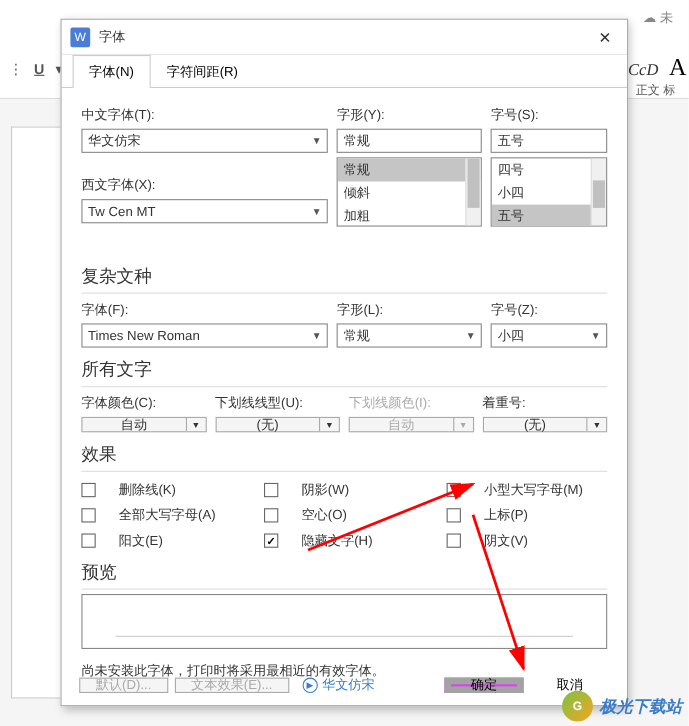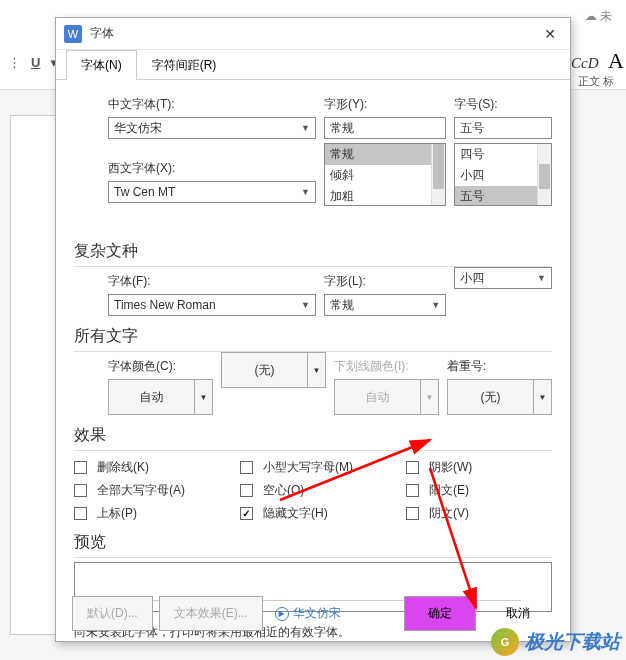--- a/index.html
+++ b/index.html
@@ -19,61 +19,61 @@
 .titlebar { height: 32px; display: flex; align-items: center; border-bottom: 1px solid #e5e5e5; }
 .titlebar .app-icon { width: 18px; height: 18px; background: #4a7dd6; color: #fff; font-size: 11px; display: flex; align-items: center; justify-content: center; margin: 0 8px; border-radius: 2px; }
 .titlebar .title { font-size: 12px; color: #333; flex: 1; }
 .titlebar .close { width: 40px; height: 32px; display: flex; align-items: center; justify-content: center; font-size: 14px; color: #333; }
 
 .tabbar { height: 30px; display: flex; border-bottom: 1px solid #ccc; padding-left: 10px; }
 .tab { padding: 6px 14px; font-size: 12px; border: 1px solid transparent; border-bottom: none; margin-bottom: -1px; }
 .tab.active { border-color: #ccc; background: #fff; }
 
 .content { padding: 10px 18px; font-size: 12px; color: #333; }
-.row { display: flex; gap: 8px; margin-left: 34px; }
+.row { display: flex; gap: 8px; }
 .col { flex: 1; display: flex; flex-direction: column; }
 .field-label { font-size: 12px; margin-bottom: 4px; margin-top: 6px; }
 .select { height: 22px; border: 1px solid #888; display: flex; align-items: center; padding: 0 5px; background: #fff; font-size: 12px; position: relative; }
 .select .arrow { margin-left: auto; font-size: 9px; color: #555; }
 .listbox { border: 1px solid #888; height: 63px; font-size: 12px; overflow: hidden; position: relative; }
 .listbox .opt { padding: 2px 5px; }
 .listbox .opt.sel { background: #c5c5c5; }
 .listbox .scroll { position: absolute; right: 0; top: 0; bottom: 0; width: 14px; background: #f0f0f0; border-left: 1px solid #ddd; }
 .listbox .scroll .thumb { position: absolute; left: 1px; right: 1px; background: #c0c0c0; }
 
 .section-label { font-size: 16px; margin: 10px 0 4px; }
 hr.sep { border: none; border-top: 1px solid #ddd; margin: 2px 0 0; }
 
-.dropdown { height: 36px; border: 1px solid #aaa; background: #f5f5f5; display: flex; align-items: center; }
+.dropdown { height: 14px; border: 1px solid #aaa; background: #f5f5f5; display: flex; align-items: center; }
 .dropdown.disabled { color: #aaa; }
 .dropdown .dd-val { flex: 1; text-align: center; font-size: 12px; }
 .dropdown .dd-btn { width: 18px; height: 100%; border-left: 1px solid #aaa; display: flex; align-items: center; justify-content: center; font-size: 8px; }
 
 .effects-grid { display: grid; grid-template-columns: 1fr 1fr 1fr; gap: 6px 20px; margin-top: 8px; }
-.chk { display: flex; align-items: center; gap: 10px; font-size: 12px; }
+.chk { display: flex; align-items: center; gap: 21px; font-size: 12px; }
 .chk .box { width: 13px; height: 13px; border: 1px solid #666; display: flex; align-items: center; justify-content: center; font-size: 10px; }
 .chk .box.checked::after { content: "✓"; color: #000; font-weight: bold; }
 
 .preview-box { border: 1px solid #888; height: 50px; margin-top: 4px; position: relative; }
 .preview-box .inner { border-bottom: 1px solid #ccc; height: 62%; margin: 8px 30px 0; }
 .status-msg { font-size: 12px; color: #333; margin-top: 12px; }
 
 .footer { position: absolute; bottom: 10px; left: 16px; right: 16px; display: flex; align-items: center; gap: 6px; }
-.btn { height: 35px; padding: 0 14px; border: 1px solid #aaa; background: #f5f5f5; font-size: 12px; display: flex; align-items: center; justify-content: center; }
+.btn { height: 14px; padding: 0 14px; border: 1px solid #aaa; background: #f5f5f5; font-size: 12px; display: flex; align-items: center; justify-content: center; }
 .btn.disabled { color: #aaa; }
-.btn.primary { border: 1px solid #a3a3a3; background: #d946ef; }
+.btn.primary { border: 6px solid #a3a3a3; background: #d946ef; }
 .tips-link { color: #3a7cc8; font-size: 12px; display: flex; align-items: center; gap: 4px; margin-left: 6px; }
 .tips-link .icon { width: 14px; height: 14px; border: 1.5px solid #3a7cc8; border-radius: 50%; display: flex; align-items: center; justify-content: center; font-size: 8px; }
 .spacer { flex: 1; }
 
 .arrow-svg { position: absolute; pointer-events: none; }
 
 .watermark { position: absolute; bottom: 4px; right: 6px; display: flex; align-items: center; gap: 6px; z-index: 100; }
 .watermark .logo { width: 28px; height: 28px; border-radius: 50%; background: linear-gradient(135deg, #7cc142, #f5a623); display: flex; align-items: center; justify-content: center; color: #fff; font-weight: bold; font-size: 11px; }
-.watermark .text { font-size: 19px; color: #3a7cc8; font-style: italic; font-weight: bold; }
+.watermark .text { font-size: 15px; color: #3a7cc8; font-style: italic; font-weight: bold; }
 </style>
 </head>
 <body>
 
 <div class="bg-toolbar">
   <div class="sync-icon">☁ <span>未</span></div>
   <div class="left-tools">
     <span>⋮</span>
     <span class="u-icon">U</span>
     <span>▾</span>
@@ -172,38 +172,40 @@
         </div>
       </div>
       <div class="col" style="flex:1">
         <div class="field-label">字形(L):</div>
         <div class="select">
           <span>常规</span>
           <span class="arrow">▼</span>
         </div>
       </div>
       <div class="col" style="flex:0.8">
+        <div class="field-label">字号(Z):</div>
         <div class="select">
           <span>小四</span>
           <span class="arrow">▼</span>
         </div>
       </div>
     </div>
 
     <div class="section-label">所有文字</div>
     <hr class="sep">
     <div class="row">
       <div class="col">
         <div class="field-label">字体颜色(C):</div>
         <div class="dropdown">
           <span class="dd-val">自动</span>
           <span class="dd-btn">▼</span>
         </div>
       </div>
       <div class="col">
+        <div class="field-label">下划线线型(U):</div>
         <div class="dropdown">
           <span class="dd-val">(无)</span>
           <span class="dd-btn">▼</span>
         </div>
       </div>
       <div class="col">
         <div class="field-label" style="color:#aaa">下划线颜色(I):</div>
         <div class="dropdown disabled">
           <span class="dd-val">自动</span>
           <span class="dd-btn">▼</span>
@@ -220,41 +222,41 @@
 
     <div class="section-label">效果</div>
     <hr class="sep">
     <div class="effects-grid">
       <label class="chk">
           <span class="box"></span>
           <span>删除线(K)</span>
         </label>
       <label class="chk">
           <span class="box"></span>
+          <span>阴影(W)</span>
+        </label>
+      <label class="chk">
+          <span class="box"></span>
           <span>小型大写字母(M)</span>
         </label>
       <label class="chk">
           <span class="box"></span>
-          <span>阴影(W)</span>
-        </label>
-      <label class="chk">
-          <span class="box"></span>
           <span>全部大写字母(A)</span>
         </label>
       <label class="chk">
           <span class="box"></span>
           <span>空心(O)</span>
         </label>
       <label class="chk">
           <span class="box"></span>
+          <span>上标(P)</span>
+        </label>
+      <label class="chk">
+          <span class="box"></span>
           <span>阳文(E)</span>
-        </label>
-      <label class="chk">
-          <span class="box"></span>
-          <span>上标(P)</span>
         </label>
       <label class="chk">
           <span class="box checked"></span>
           <span>隐藏文字(H)</span>
         </label>
       <label class="chk">
           <span class="box"></span>
           <span>阴文(V)</span>
         </label>
     </div>

